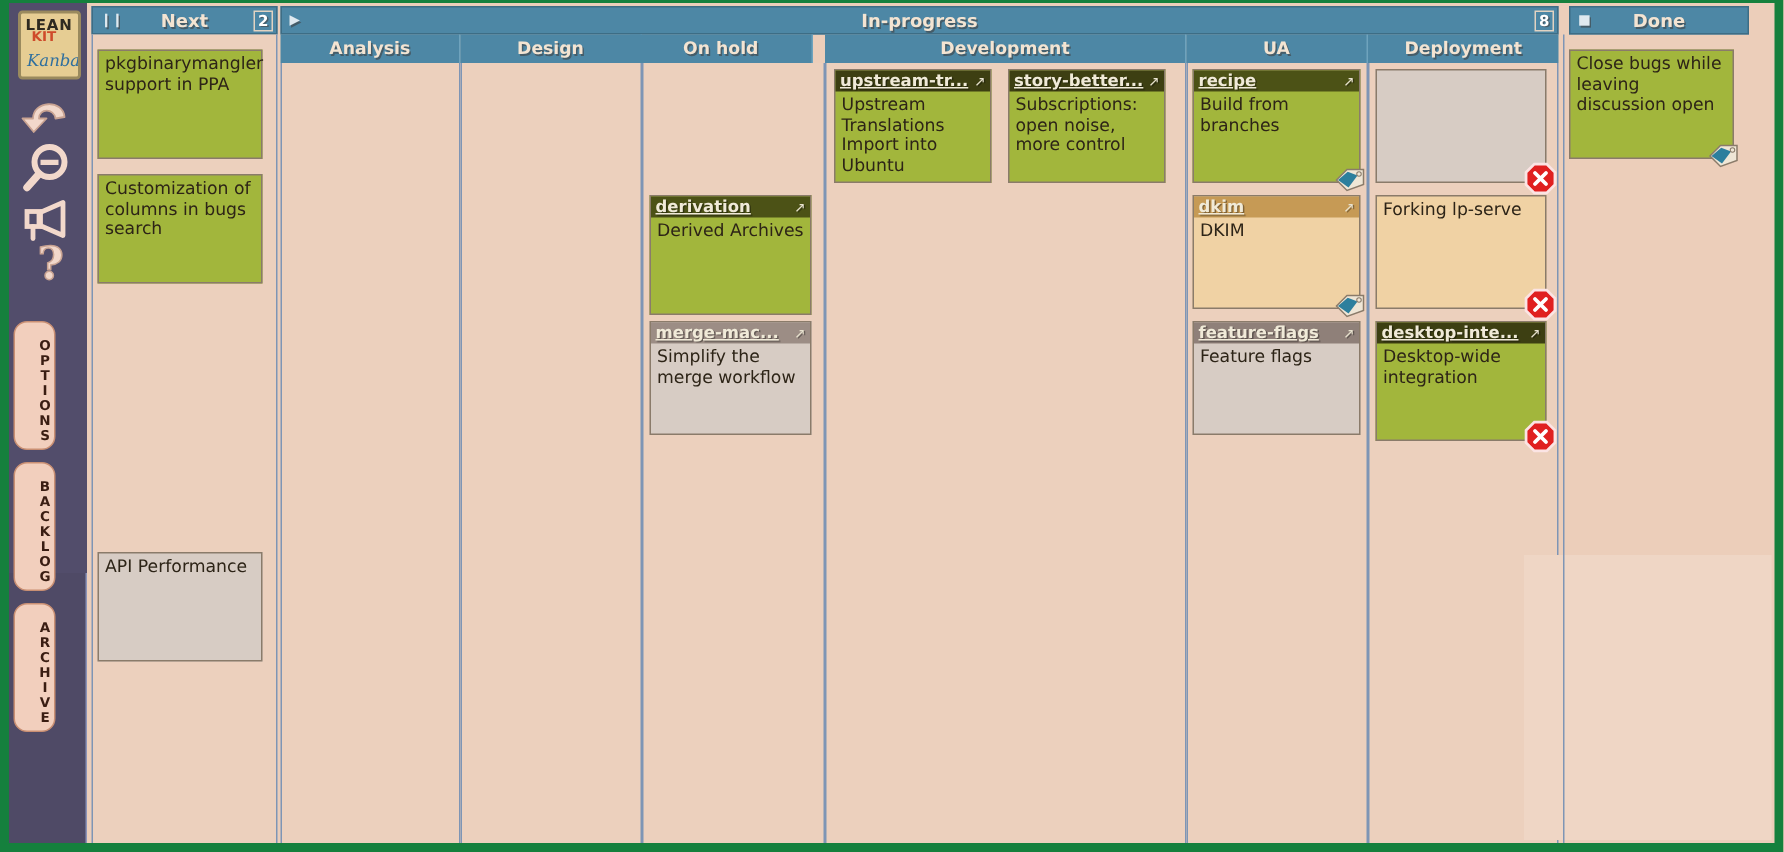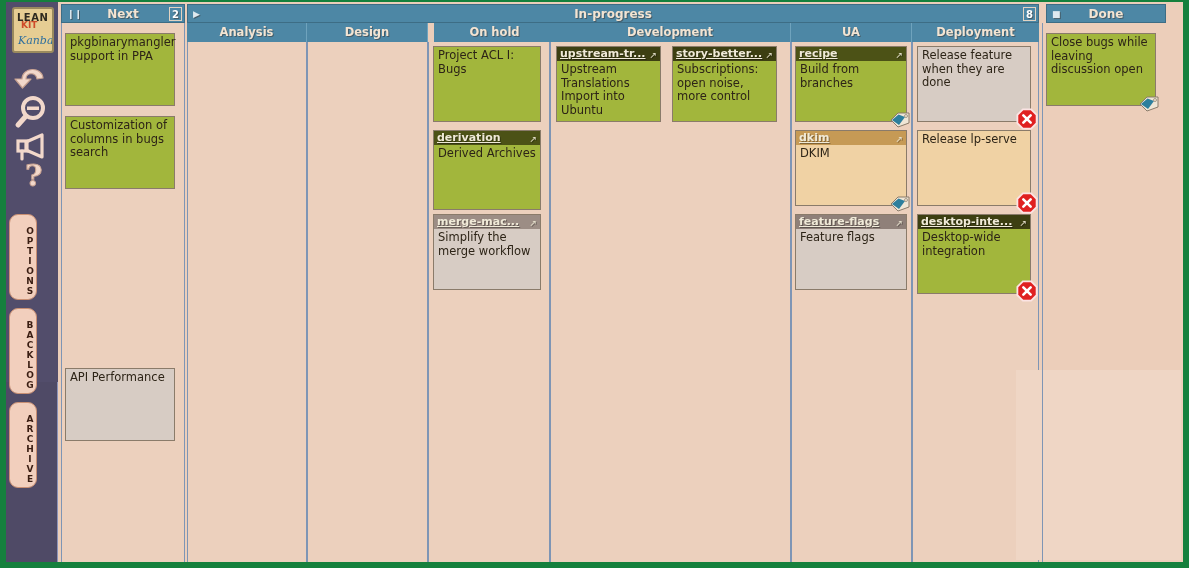--- a/index.html
+++ b/index.html
@@ -258,43 +258,40 @@
     <span>In-progress</span>
     <span class="lane-badge">8</span>
   </div>
 
   <div class="subhead" style="left:181px; top:21px; width:120px;">
     <span>Analysis</span>
   </div>
   <div class="subhead" style="left:301px; top:21px; width:121px;">
     <span>Design</span>
   </div>
-  <div class="subhead" style="left:428px; top:21px; width:122px;text-align:center;">
+  <div class="subhead" style="left:414px; top:21px; width:122px;text-align:center;">
     <span>On hold</span>
   </div>
   <div class="subhead" style="left:544px; top:21px; width:241px;">
     <span>Development</span>
   </div>
   <div class="subhead" style="left:785px; top:21px; width:121px;">
     <span>UA</span>
   </div>
   <div class="subhead" style="left:906px; top:21px; width:127px; border-right:none;">
     <span>Deployment</span>
   </div>
 
   <div class="col-body" style="left:181px; top:40px; width:120px; height:525px;"></div>
   <div class="col-body" style="left:301px; top:40px; width:121px; height:525px;"></div>
   <div class="col-body" style="left:422px; top:40px; width:122px; height:525px;"></div>
   <div class="col-body" style="left:544px; top:40px; width:241px; height:525px;"></div>
   <div class="col-body" style="left:785px; top:40px; width:121px; height:525px;"></div>
   <div class="col-body" style="left:906px; top:40px; width:127px; height:525px;"></div>
 
-  <div class="card green" style="left:427px; top:44px; width:108px; height:76px;">
-    <div class="card-body">Project ACL I: Bugs</div>
-  </div>
   <div class="card green" style="left:427px; top:128px; width:108px; height:80px;">
     <div class="card-head olive">
       <span>derivation</span>
       <span class="ext-icon">↗</span>
     </div>
     <div class="card-body">Derived Archives</div>
   </div>
   <div class="card gray" style="left:427px; top:212px; width:108px; height:76px;">
     <div class="card-head mauve">
       <span>merge-mac...</span>
@@ -344,28 +341,27 @@
   </div>
   <div class="card gray" style="left:789px; top:212px; width:112px; height:76px;">
     <div class="card-head mauve2">
       <span>feature-flags</span>
       <span class="ext-icon">↗</span>
     </div>
     <div class="card-body">Feature flags</div>
   </div>
 
   <div class="card gray" style="left:911px; top:44px; width:114px; height:76px;">
-    <div class="card-body">Release feature when they are done</div>
     <svg class="block-badge" viewBox="0 0 24 24">
       <polygon points="7.5,1.5 16.5,1.5 22.5,7.5 22.5,16.5 16.5,22.5 7.5,22.5 1.5,16.5 1.5,7.5" fill="#e02020" stroke="#fbe4e4" stroke-width="2"></polygon>
       <path d="M8 8 L16 16 M16 8 L8 16" stroke="#ffffff" stroke-width="2.8" stroke-linecap="round"></path>
     </svg>
   </div>
   <div class="card tan" style="left:911px; top:128px; width:114px; height:76px;">
-    <div class="card-body">Release lp-serve</div>
+    <div class="card-body">Forking lp-serve</div>
     <svg class="block-badge" viewBox="0 0 24 24">
       <polygon points="7.5,1.5 16.5,1.5 22.5,7.5 22.5,16.5 16.5,22.5 7.5,22.5 1.5,16.5 1.5,7.5" fill="#e02020" stroke="#fbe4e4" stroke-width="2"></polygon>
       <path d="M8 8 L16 16 M16 8 L8 16" stroke="#ffffff" stroke-width="2.8" stroke-linecap="round"></path>
     </svg>
   </div>
   <div class="card green" style="left:911px; top:212px; width:114px; height:80px;">
     <div class="card-head dark">
       <span>desktop-inte...</span>
       <span class="ext-icon">↗</span>
     </div>

